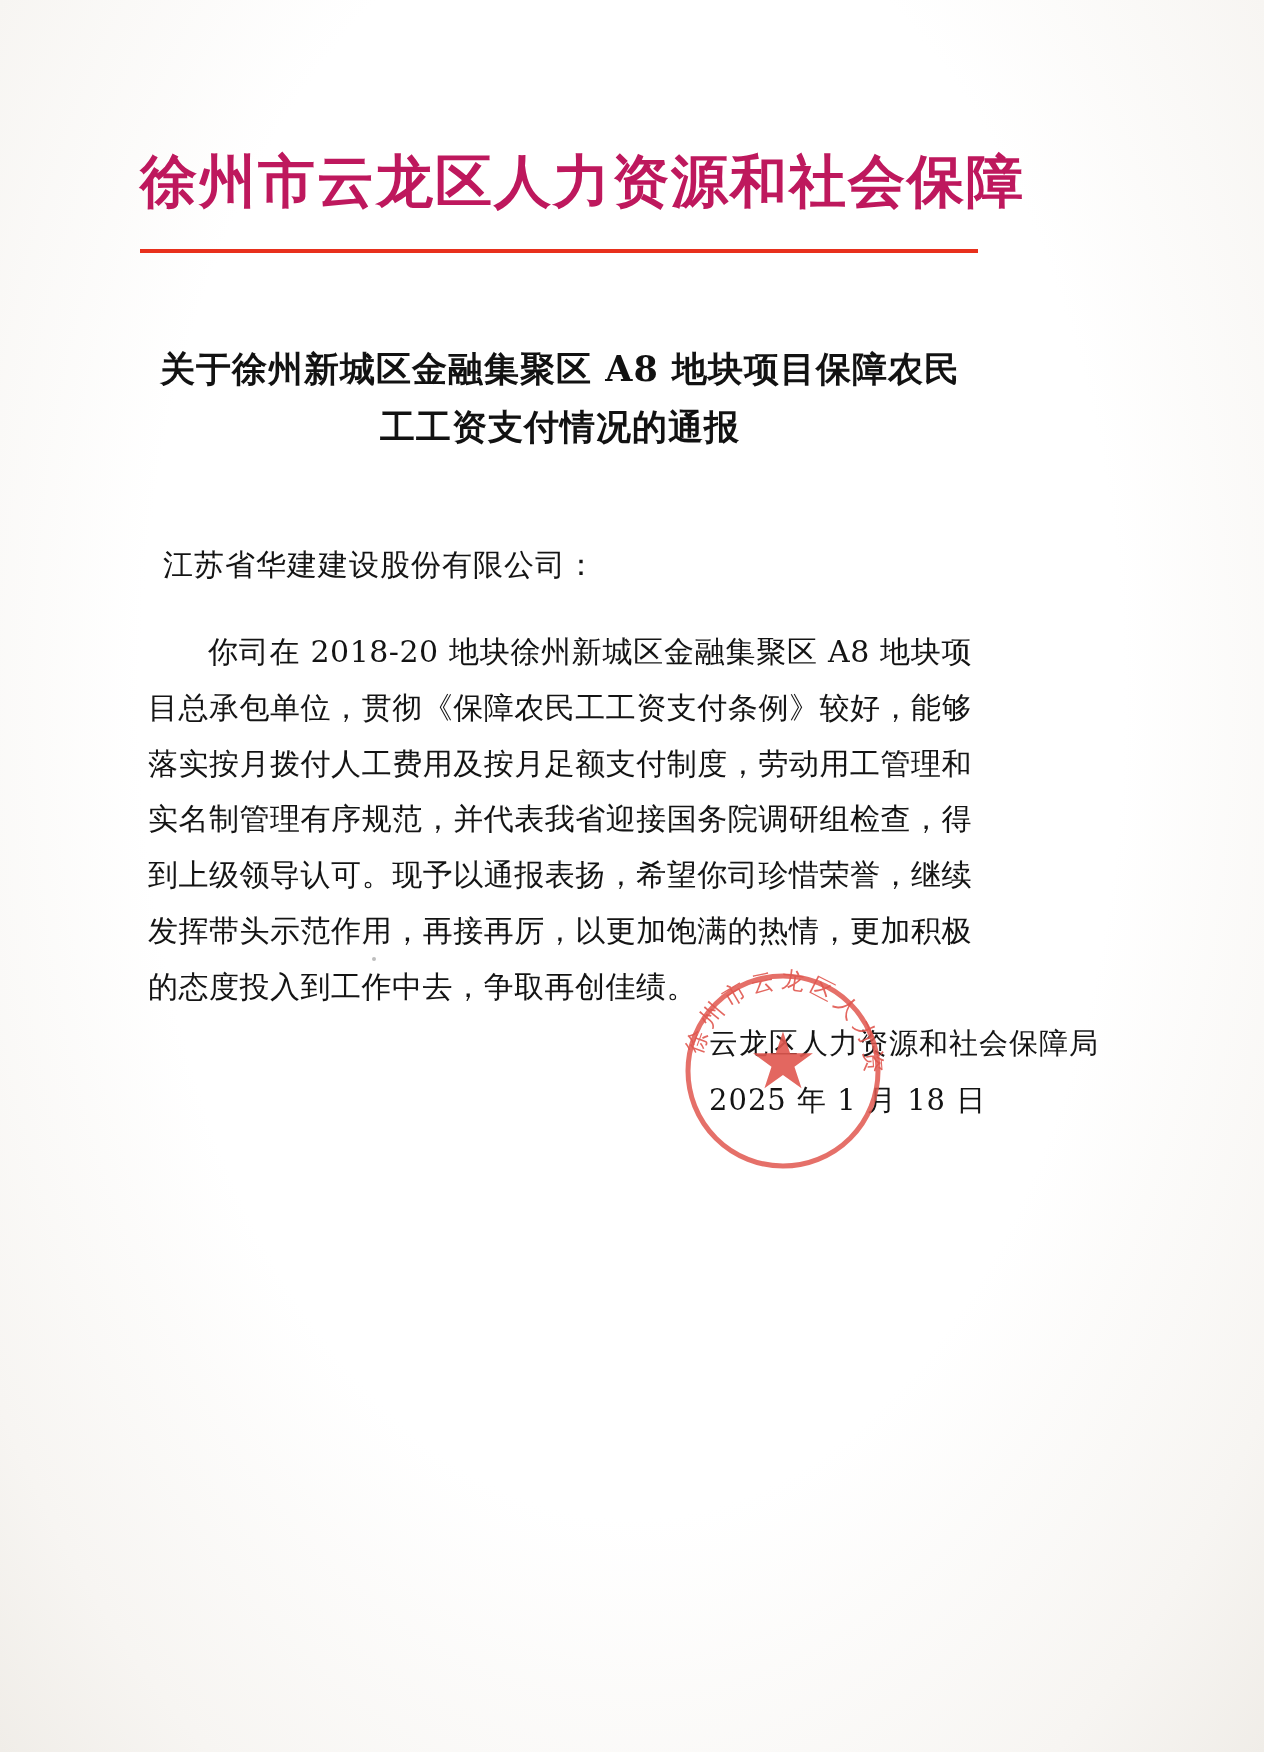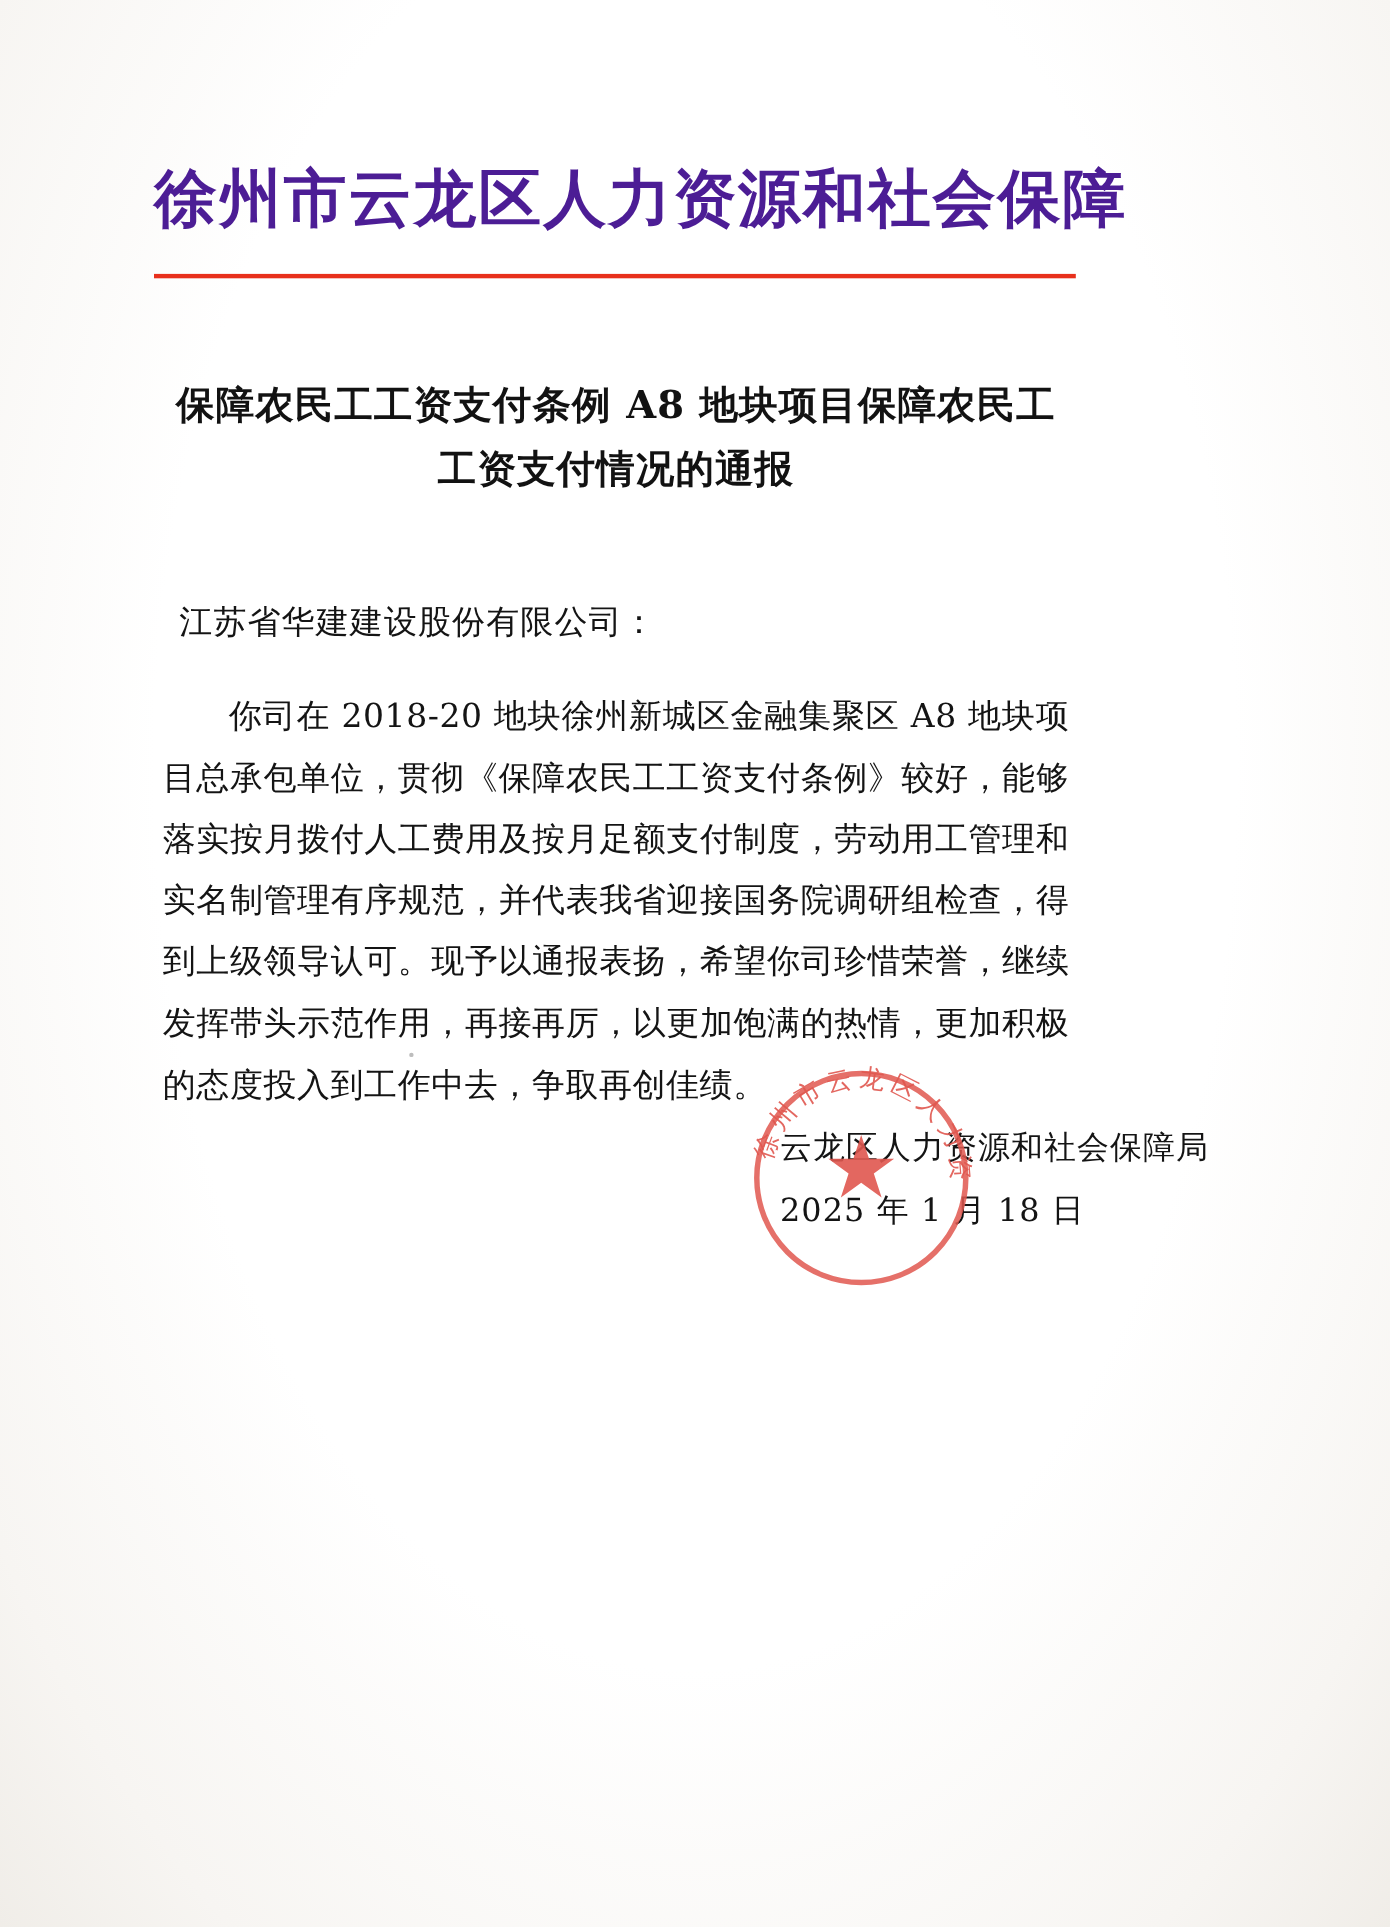--- a/index.html
+++ b/index.html
@@ -33,21 +33,21 @@
 
   
   .letterhead {
     position: absolute;
     left: 140px;
     top: 150px;
     width: 840px;
     text-align: center;
   }
   .letterhead-title {
-    color: #4c1d95;
+    color: #be185d;
     font-family: "DejaVu Serif", "Liberation Serif", serif;
     font-weight: bold;
     font-size: 57px;
     letter-spacing: 2px;
     line-height: 1.1;
     white-space: nowrap;
   }
   .letterhead-rule {
     margin-top: 36px;
     height: 4px;
@@ -136,21 +136,21 @@
 
 <div class="paper"></div>
 
 <div class="sheet">
 
   <div class="letterhead">
     <div class="letterhead-title">徐州市云龙区人力资源和社会保障</div>
     <div class="letterhead-rule"></div>
   </div>
 
-  <div class="doc-title">保障农民工工资支付条例 A8 地块项目保障农民工工资支付情况的通报</div>
+  <div class="doc-title">关于徐州新城区金融集聚区 A8 地块项目保障农民工工资支付情况的通报</div>
 
   <div class="addressee">江苏省华建建设股份有限公司：</div>
 
   <div class="body-text">你司在 2018-20 地块徐州新城区金融集聚区 A8 地块项目总承包单位，贯彻《保障农民工工资支付条例》较好，能够落实按月拨付人工费用及按月足额支付制度，劳动用工管理和实名制管理有序规范，并代表我省迎接国务院调研组检查，得到上级领导认可。现予以通报表扬，希望你司珍惜荣誉，继续发挥带头示范作用，再接再厉，以更加饱满的热情，更加积极的态度投入到工作中去，争取再创佳绩。</div>
 
   <div class="speck"></div>
 
   <div class="signature">
     <div>云龙区人力资源和社会保障局</div>
     <div class="sig-date">2025 年 1 月 18 日</div>

